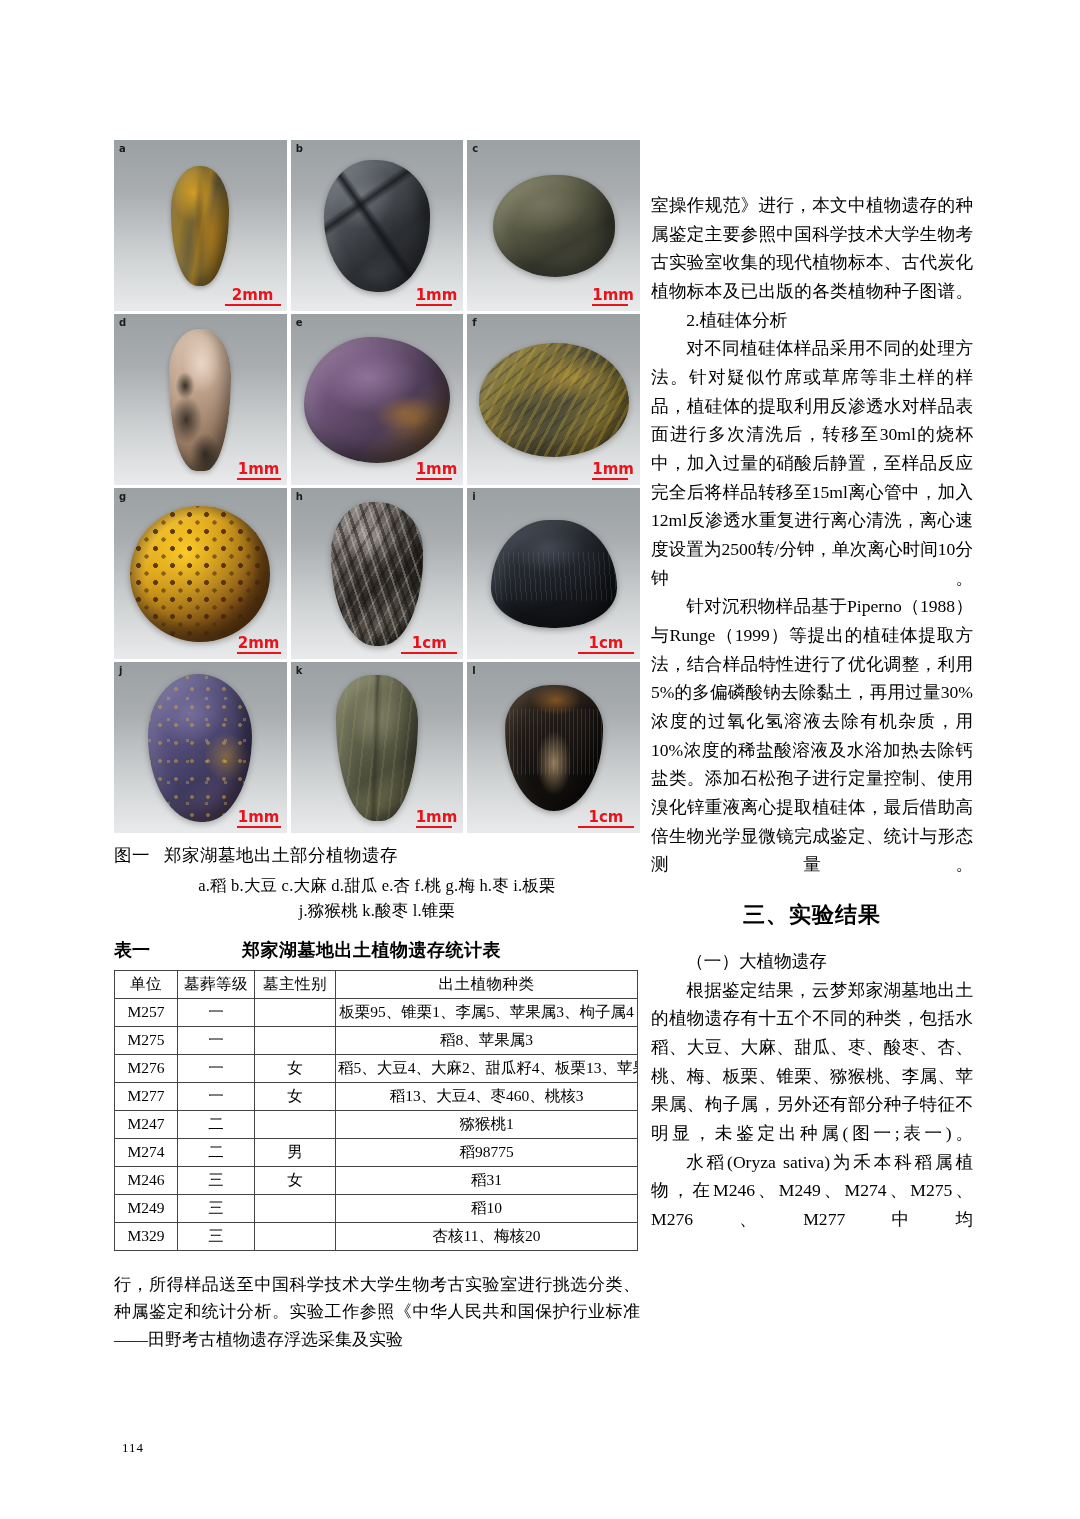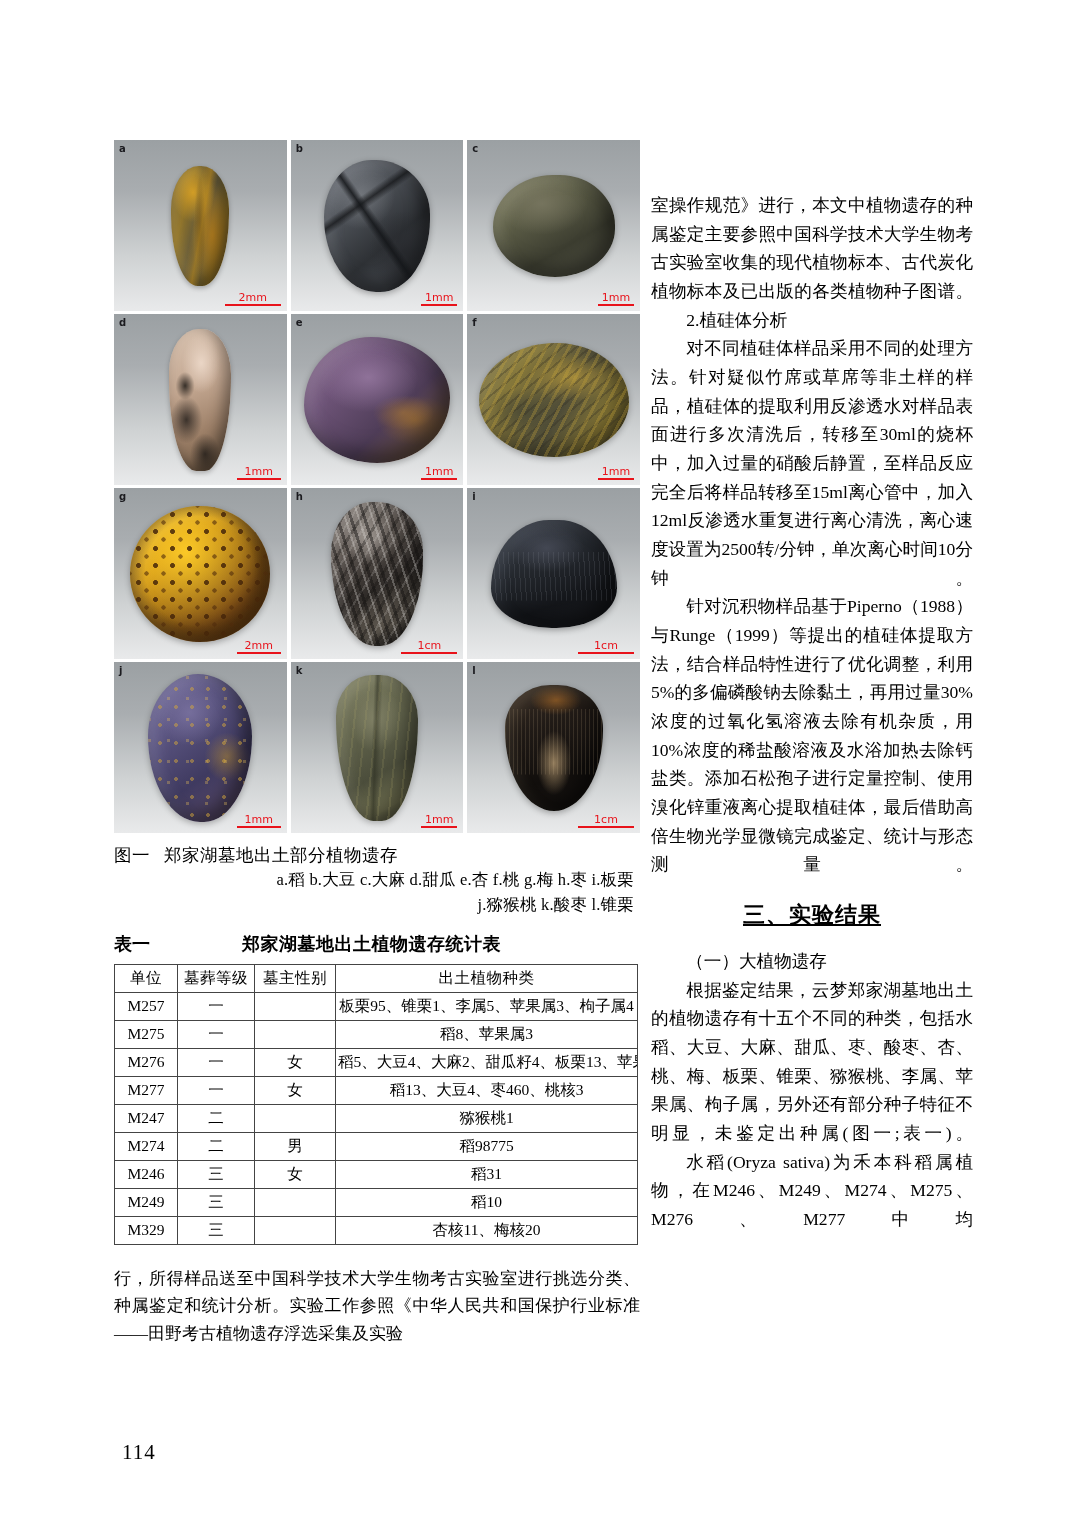--- a/index.html
+++ b/index.html
@@ -56,22 +56,22 @@
     z-index: 4;
   }
   .scalebar {
     position: absolute;
     right: 6px;
     bottom: 5px;
     z-index: 4;
     text-align: center;
     color: #e8131b;
     font-family: "DejaVu Sans", "Liberation Sans", sans-serif;
-    font-size: 11px;
-    font-weight: 400;
+    font-size: 15px;
+    font-weight: 700;
     line-height: 1;
   }
   .scalebar .bar {
     display: block;
     height: 1.6px;
     background: #e8131b;
     margin-top: 1px;
   }
   .scalebar.wide .bar { width: 56px; }
   .scalebar.mid .bar { width: 44px; }
@@ -93,24 +93,24 @@
 
   
   .fig-caption {
     margin-top: 10px;
     text-align: left;
     font-size: 17.5px;
     letter-spacing: .5px;
   }
   .fig-caption .gap { display: inline-block; width: 14px; }
   .fig-legend {
-    margin-top: 1px;
+    margin-top: 7px;
     font-size: 16.5px;
     line-height: 1.5;
-    text-align: right;
+    text-align: center;
     padding: 0 6px;
     letter-spacing: .2px;
   }
   .fig-legend .ln { display: block; white-space: nowrap; }
 
   
   .tbl-title {
     margin-top: 14px;
     font-family: "DejaVu Sans", "Liberation Sans", sans-serif;
     font-size: 18px;
@@ -169,30 +169,29 @@
   .col-right p.ind { text-indent: 2em; }
   .col-right p.last { text-align-last: left; }
   .sec-head {
     text-align: center;
     text-align-last: center;
     font-family: "DejaVu Sans", "Liberation Sans", sans-serif;
     font-weight: 700;
     font-size: 22px;
     margin: 18px 0 14px 0;
     letter-spacing: 1px;
-    text-decoration: underline;
   }
   .it-lat { }
 
   
   .page-num {
     position: absolute;
     left: 122px;
     top: 1440px;
-    font-size: 21px;
+    font-size: 13px;
     letter-spacing: 1px;
   }
 </style>
 </head>
 <body>
 
 <div class="page">
 
   <div class="col-left">
 

